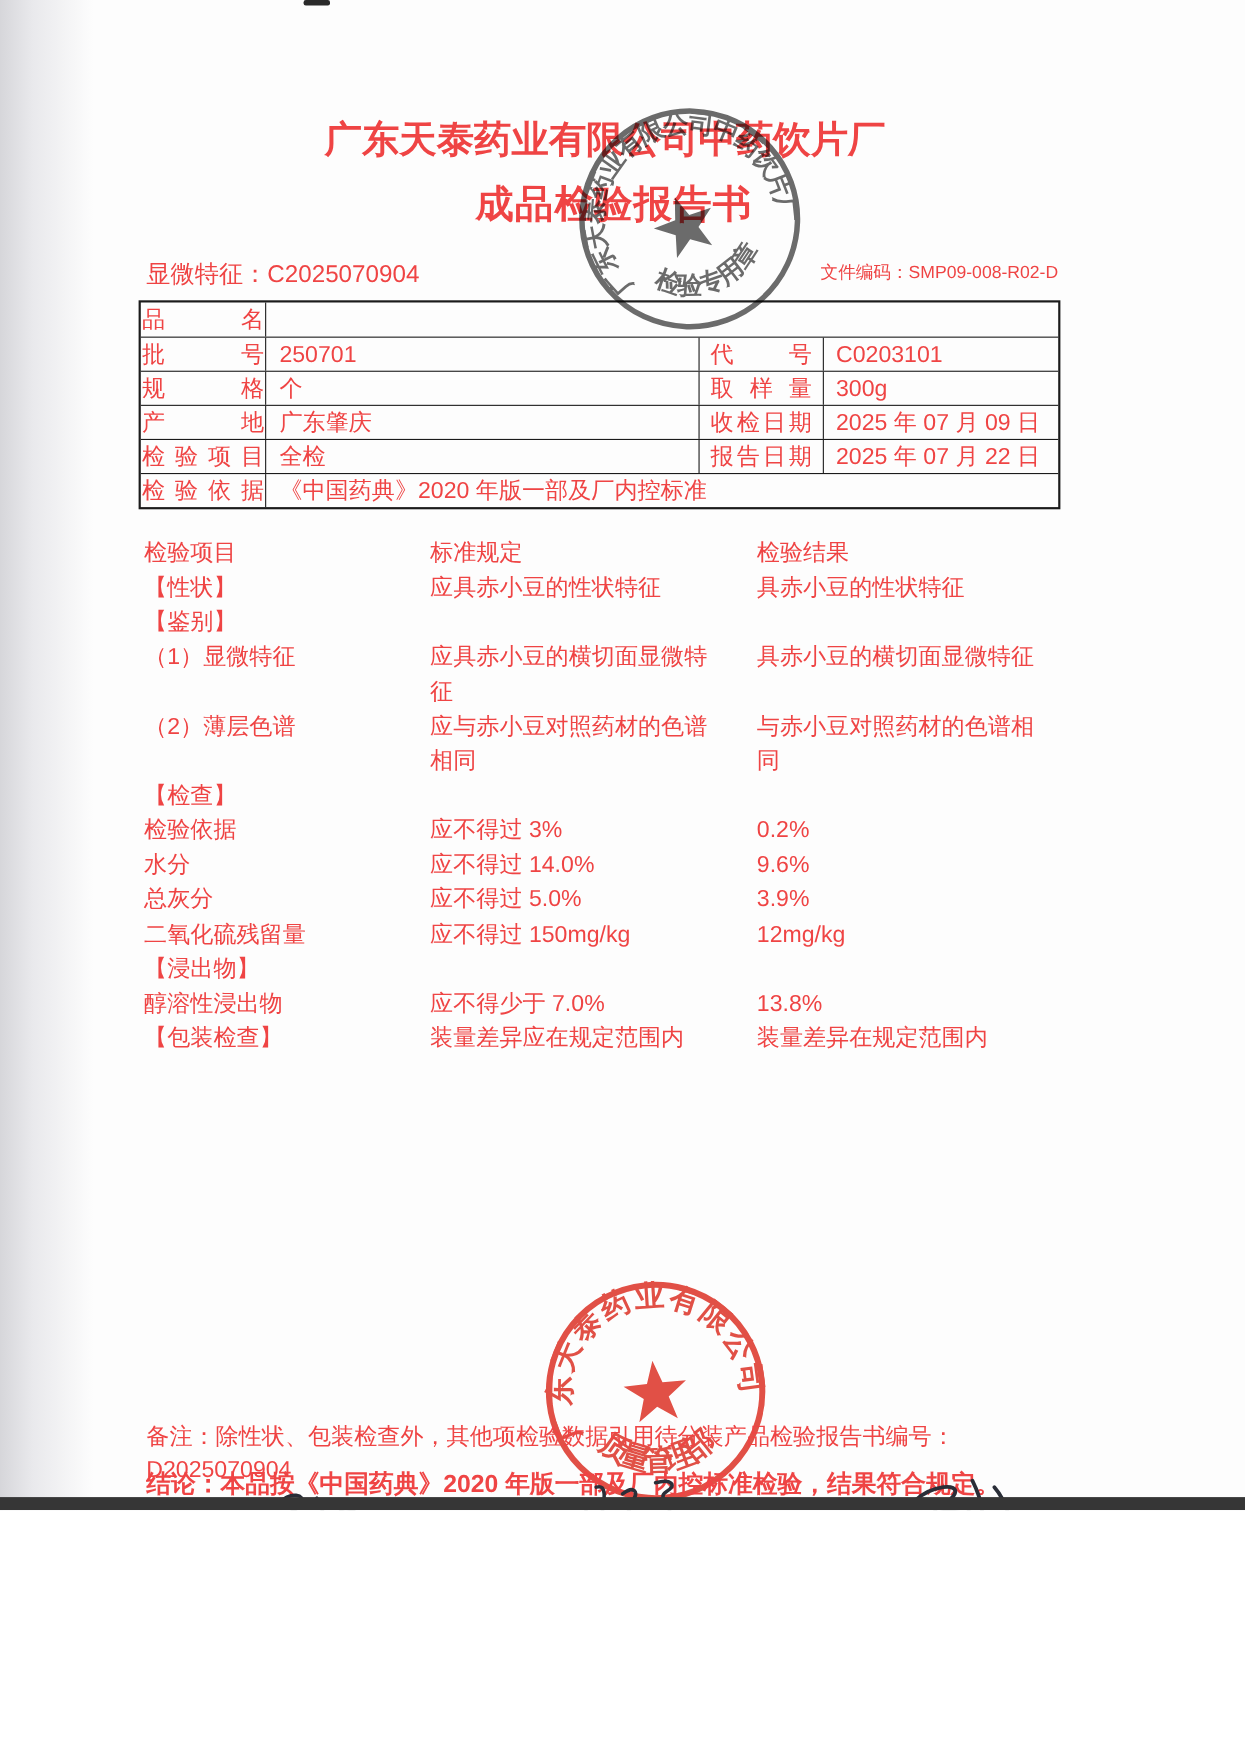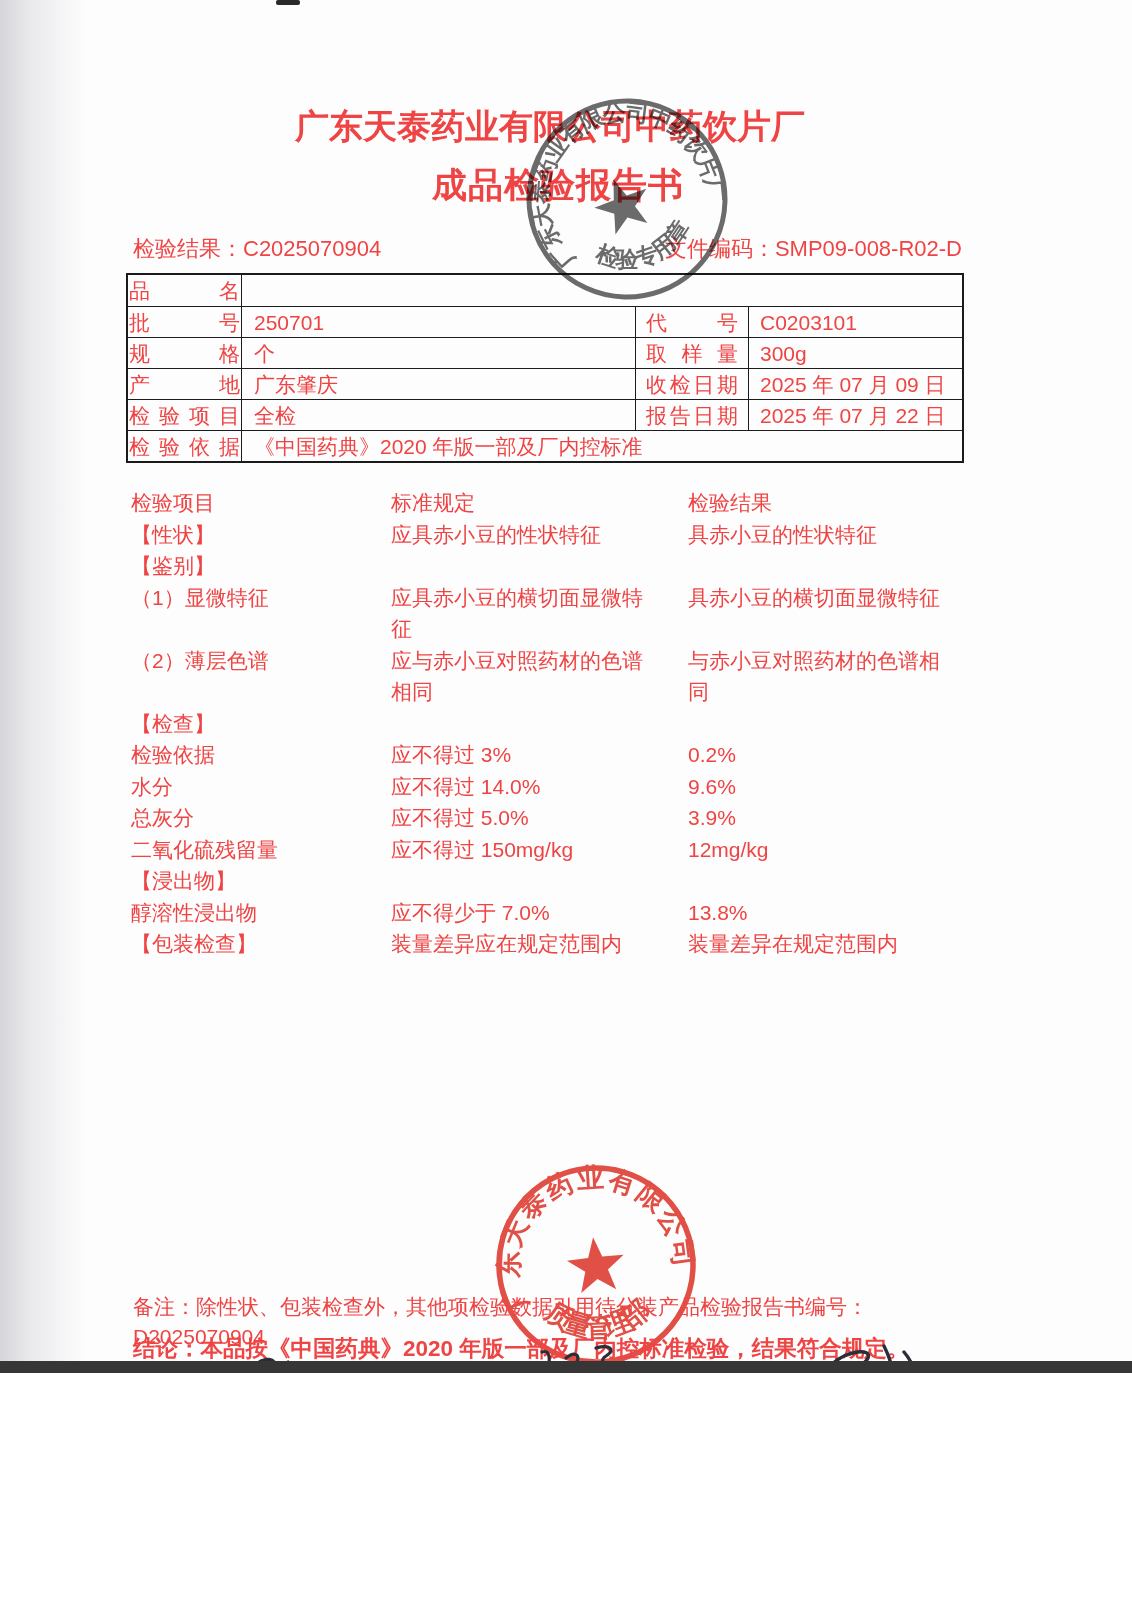--- a/index.html
+++ b/index.html
@@ -13,21 +13,21 @@
     background:linear-gradient(90deg,#d6d6da 0%,#e9e9ec 35%,#fdfdfd 100%);}
   .scan-bottom-edge{position:absolute;left:0;bottom:0;width:1132px;height:12px;background:#363636;}
   .scan-speck{position:absolute;left:276px;top:0;width:24px;height:5px;background:#2a2a2a;border-radius:2px;}
 
   .title1{position:absolute;left:0;top:104px;width:1100px;text-align:center;
     font-size:34px;font-weight:700;letter-spacing:0px;}
   .title2{position:absolute;left:0;top:162px;width:1116px;text-align:center;
     font-size:35px;font-weight:700;letter-spacing:1px;}
 
   .meta-left{position:absolute;left:133px;top:234px;font-size:22px;line-height:30px;}
-  .meta-right{position:absolute;right:170px;top:234px;font-size:22px;line-height:30px;}
+  .meta-right{position:absolute;right:170px;top:234px;font-size:16px;line-height:30px;}
 
   .info-table{position:absolute;left:126px;top:273px;width:838px;border:2px solid #1b1b1b;
     font-size:21px;box-sizing:border-box;}
   .it-row{display:flex;height:31px;line-height:31px;border-top:1.5px solid #1b1b1b;box-sizing:border-box;}
   .it-row:first-child{border-top:none;}
   .it-label{width:114px;box-sizing:border-box;border-right:1.5px solid #1b1b1b;
     padding:0 1px;text-align:justify;text-align-last:justify;flex:none;}
   .it-val{flex:1;padding-left:12px;overflow:hidden;white-space:nowrap;}
   .it-label2{width:114px;box-sizing:border-box;border-left:1.5px solid #1b1b1b;border-right:1.5px solid #1b1b1b;
     padding:0 10px;text-align:justify;text-align-last:justify;flex:none;}
@@ -58,21 +58,21 @@
 </head>
 <body>
 
 <div class="page">
   <div class="scan-left-edge"></div>
   <div class="scan-speck"></div>
 
   <div class="title1">广东天泰药业有限公司中药饮片厂</div>
   <div class="title2">成品检验报告书</div>
 
-  <div class="meta-left"><span>检验结果：</span><span>C2025070904</span></div>
+  <div class="meta-left"><span>显微特征：</span><span>C2025070904</span></div>
   <div class="meta-right"><span>文件编码：</span><span>SMP09-008-R02-D</span></div>
 
   <div class="info-table">
     <div class="it-row">
       <div class="it-label">品名</div>
     </div>
     <div class="it-row">
       <div class="it-label">批号</div>
       <div class="it-val">250701</div>
       <div class="it-label2">代号</div>

